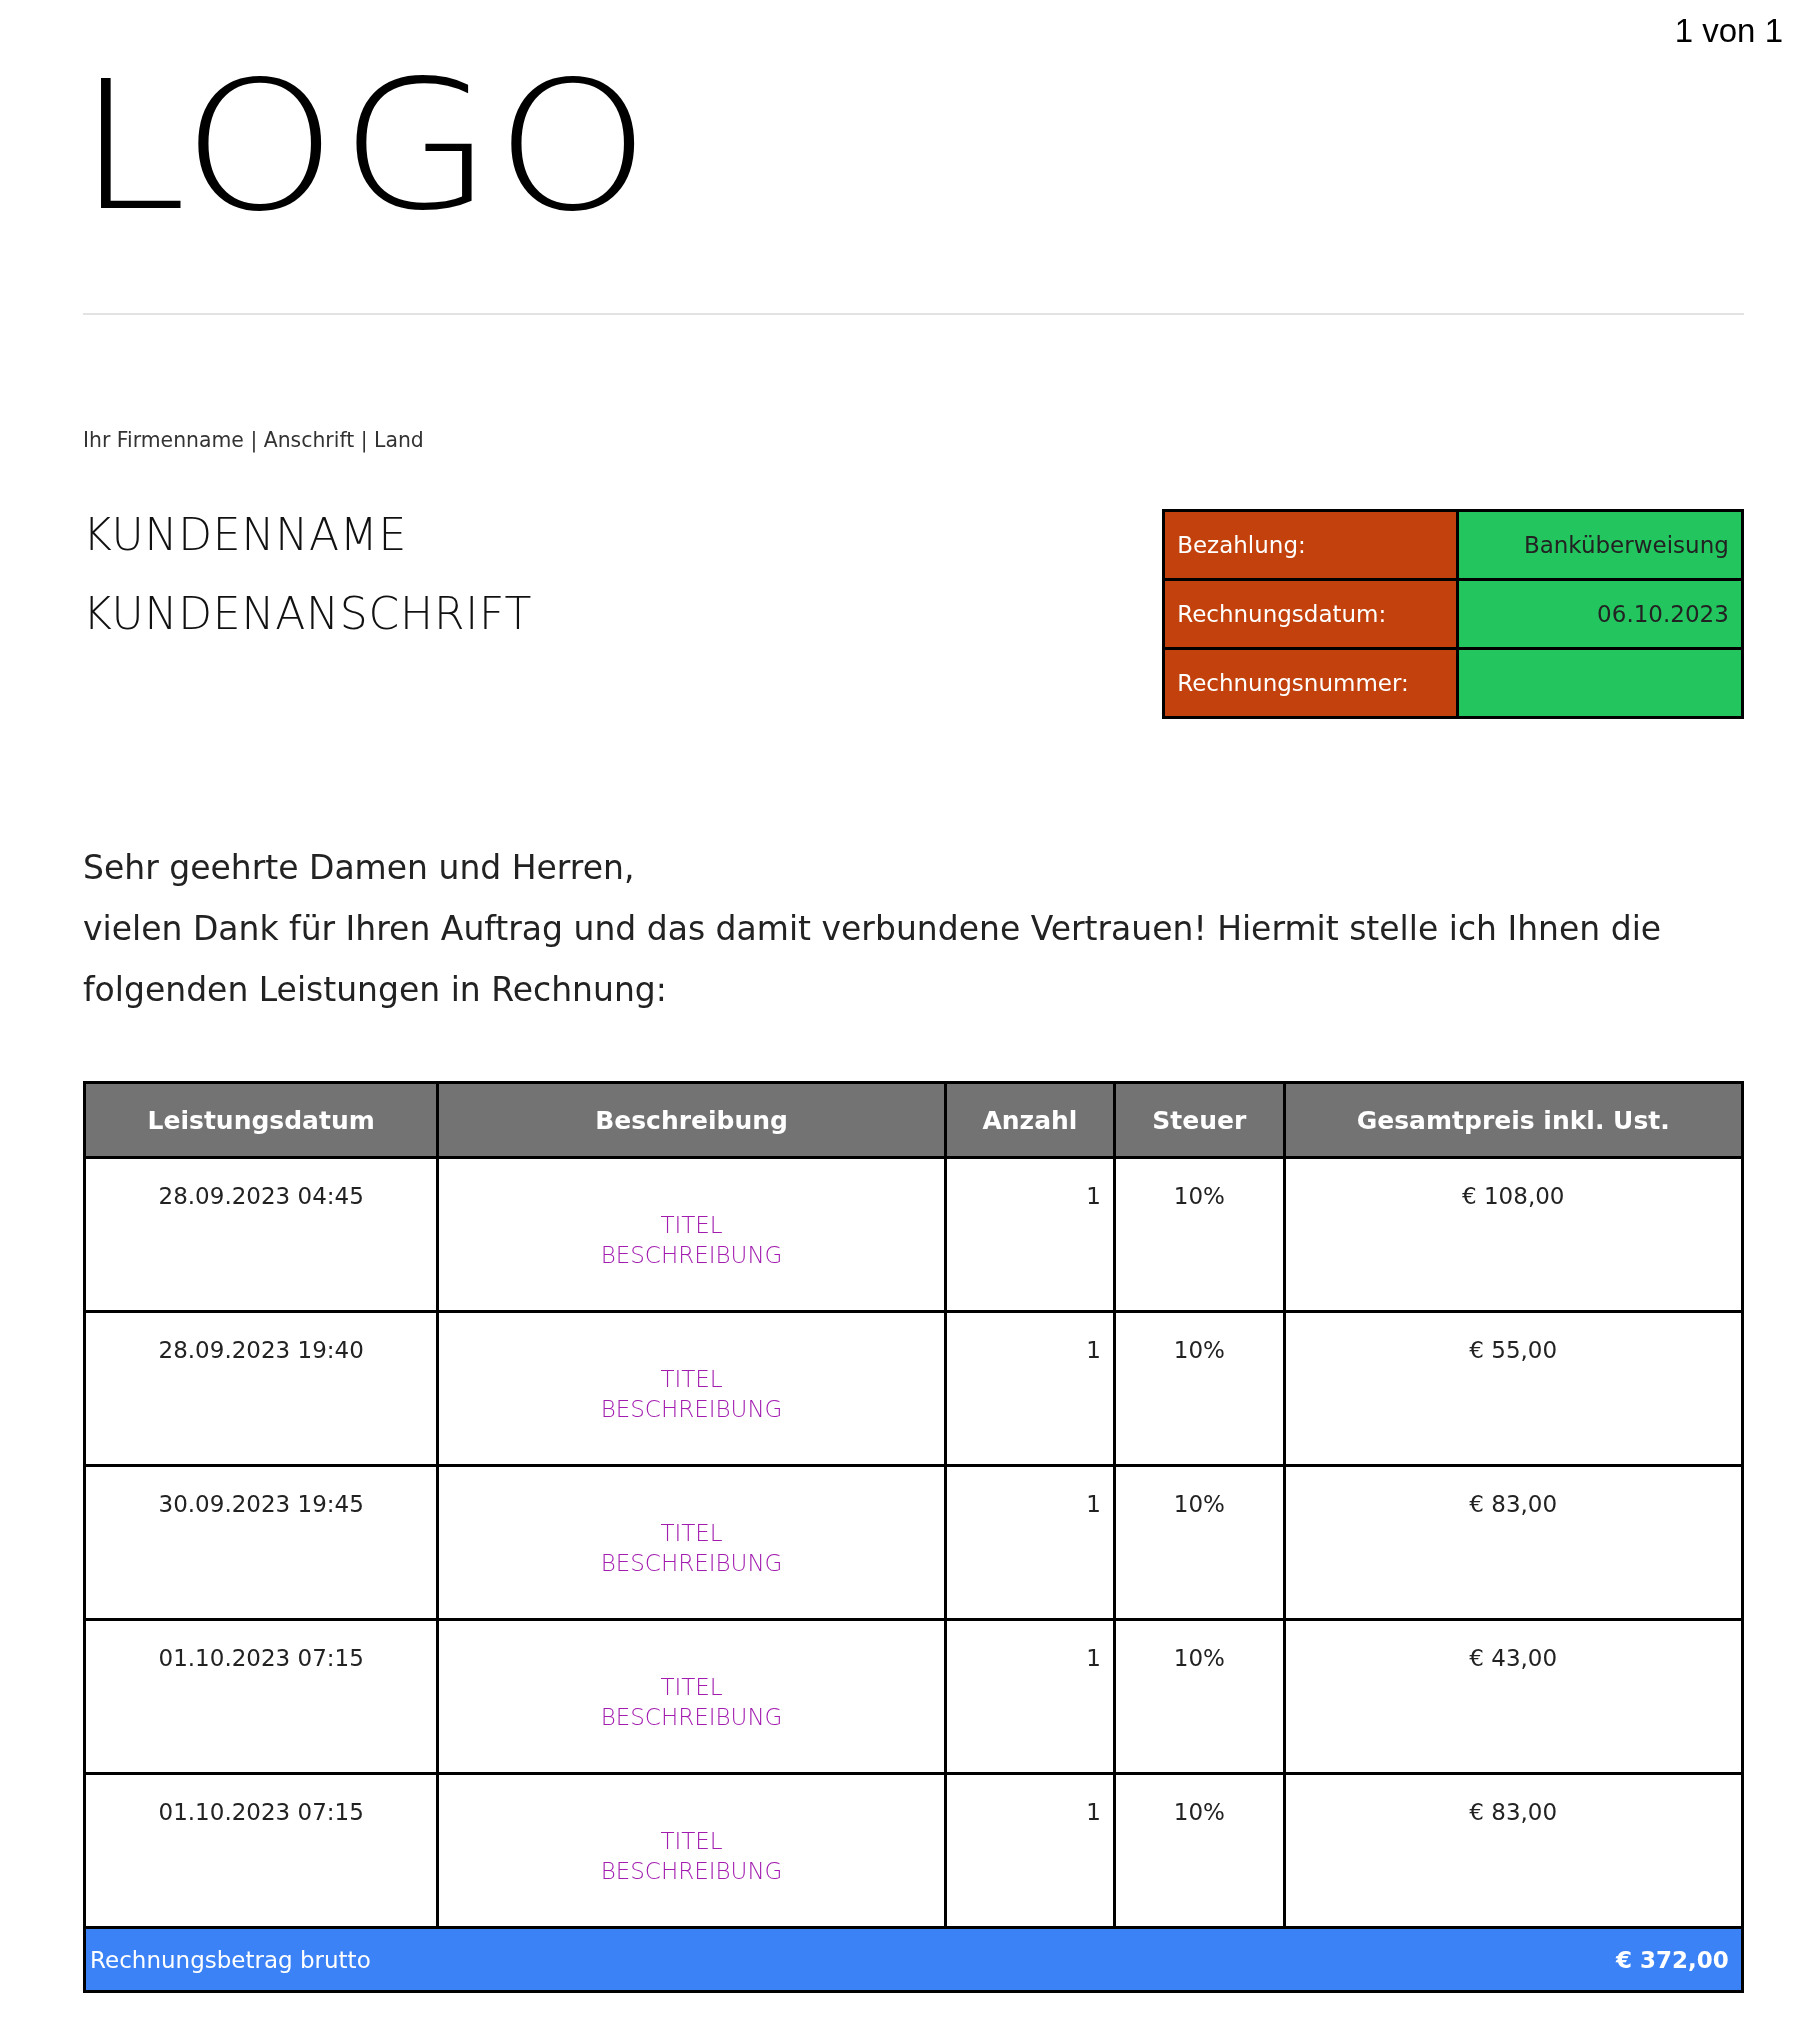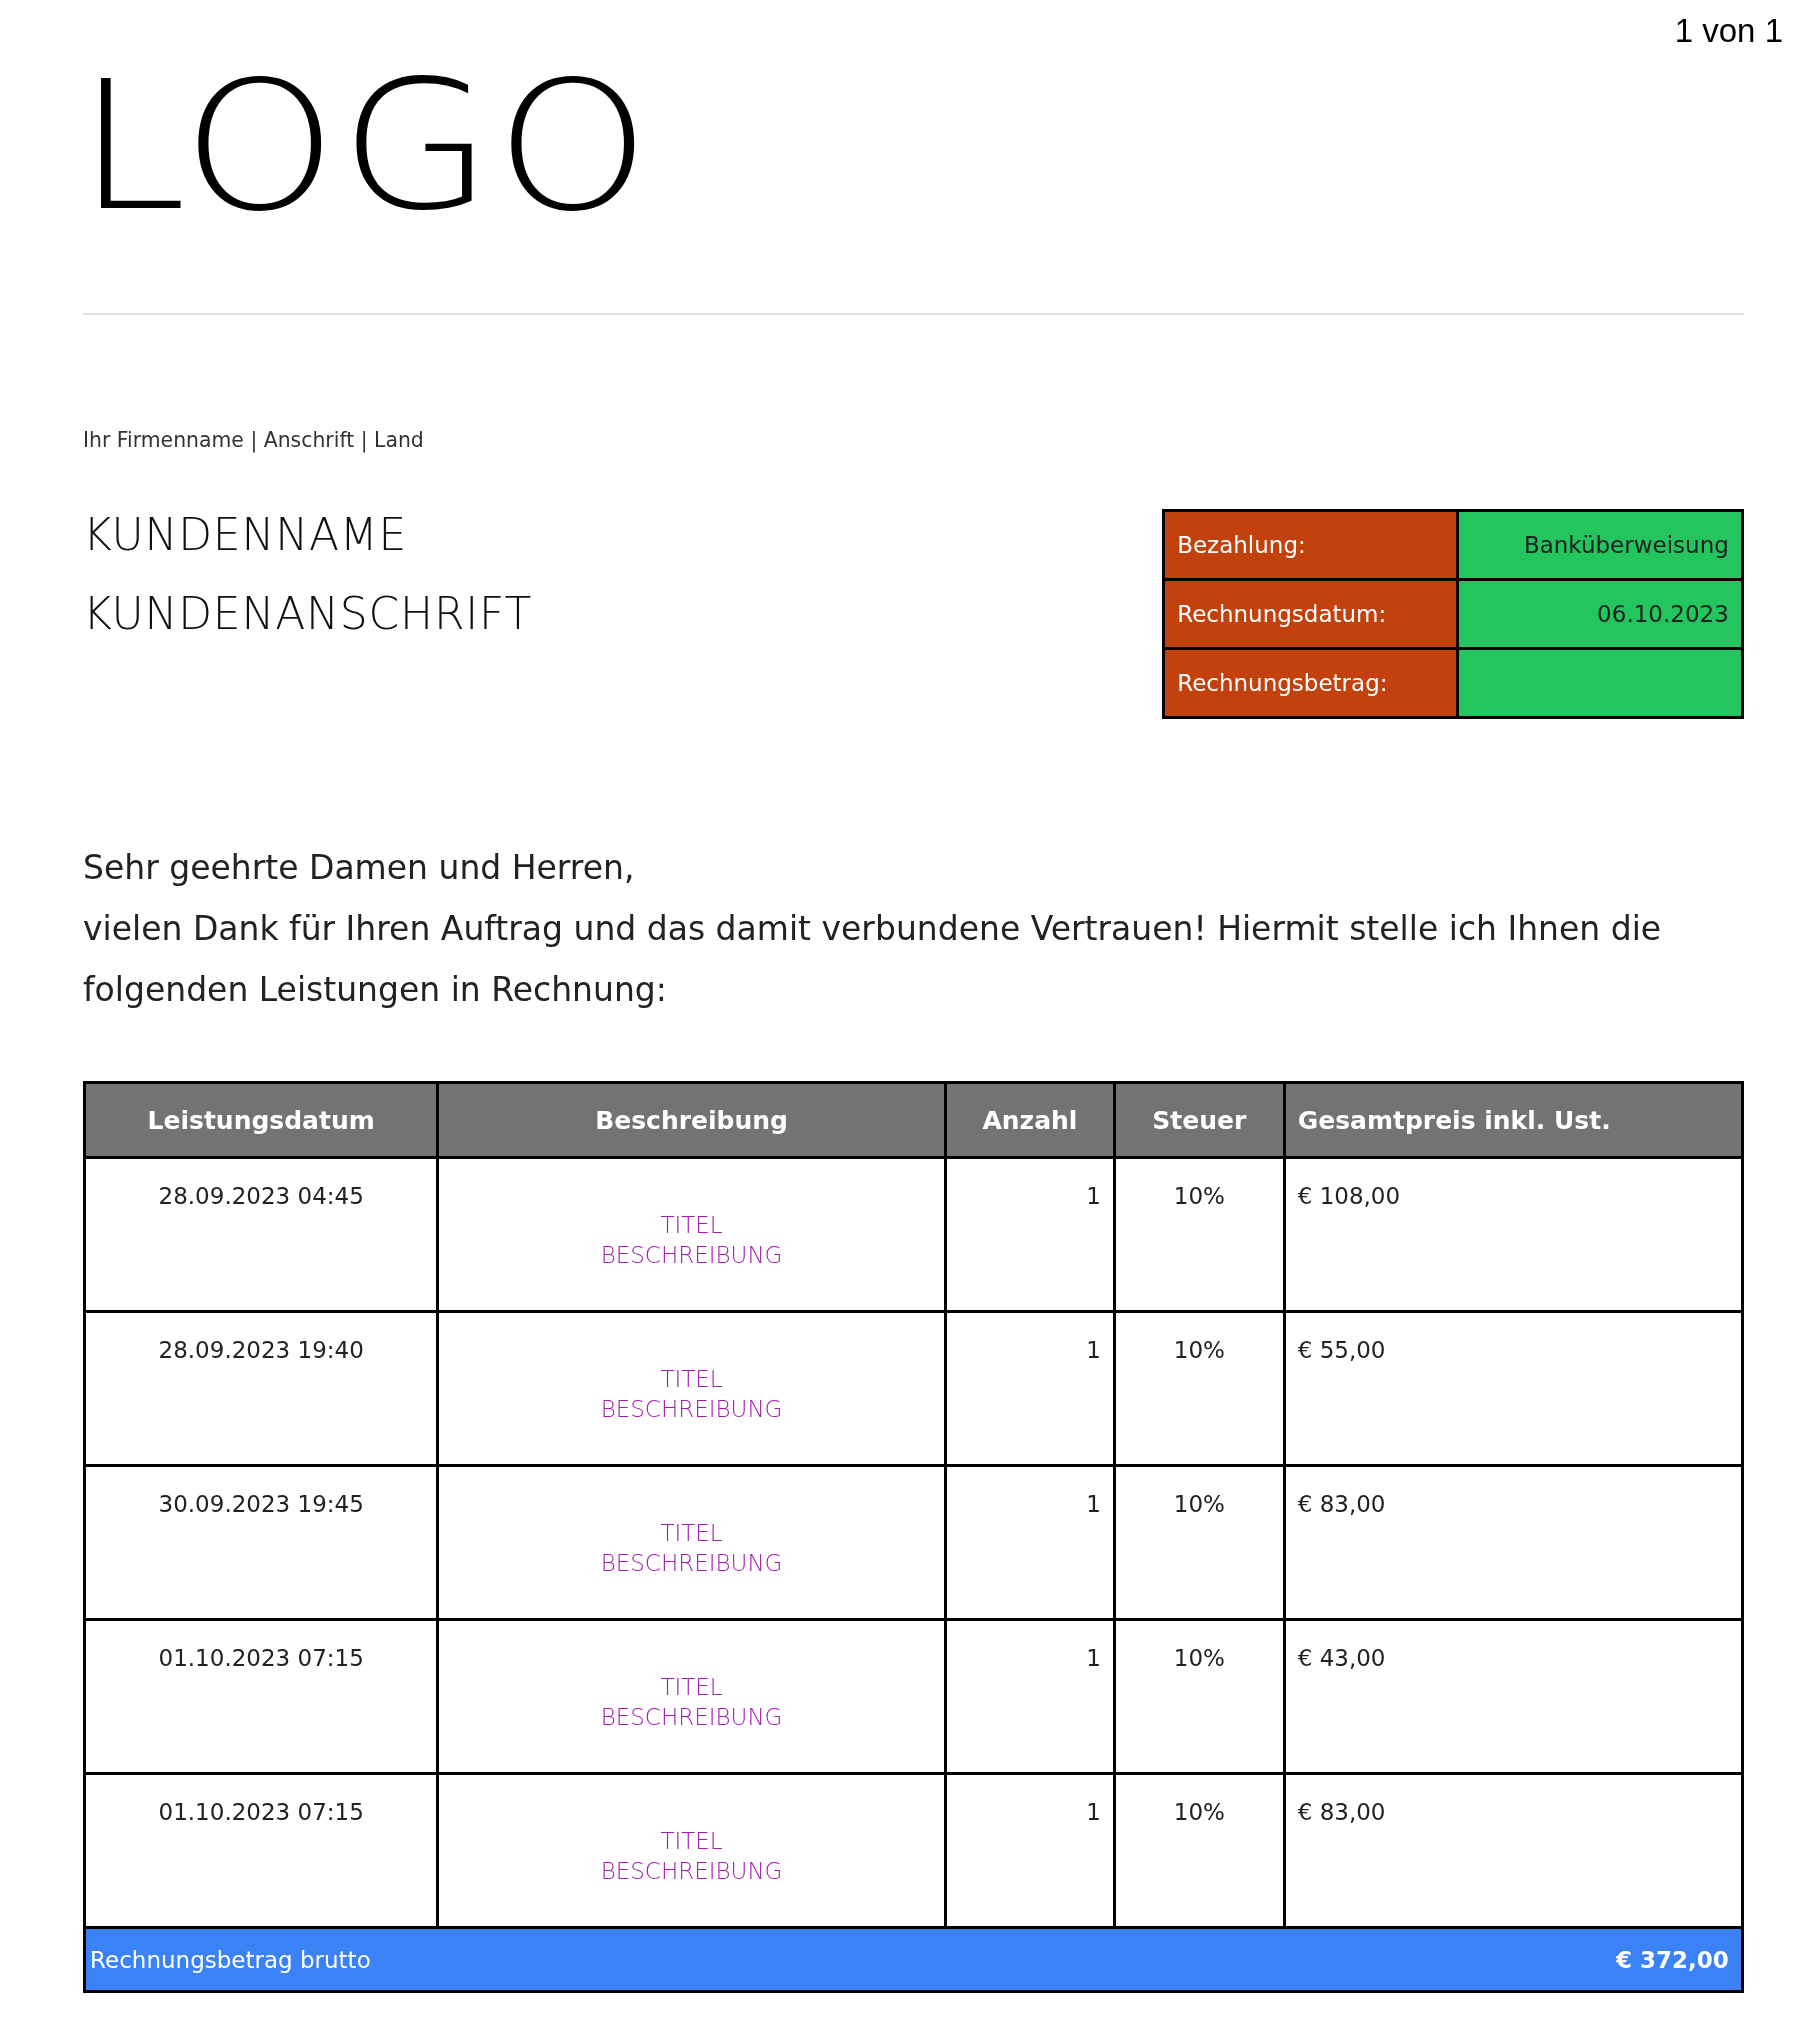--- a/index.html
+++ b/index.html
@@ -22,21 +22,21 @@
 
   .greeting { left:83px; top:837px; font-size:33px; line-height:61px; color:#222; }
 
   .items-table { left:83px; top:1081px; width:1661px; border:3.3px solid #000; }
   .items-table th { background:#737373; color:#fff; font-weight:bold; font-size:25px; height:72px; border:3.3px solid #000; padding:0 12.2px; }
   .items-table td { border:3.3px solid #000; vertical-align:top; font-size:23px; height:151px; padding:0 12.2px; }
   .c-date { width:326px; text-align:center; }
   .c-desc { width:480px; text-align:center; }
   .c-qty { width:142px; text-align:right; }
   .c-tax { width:142px; text-align:center; }
-  .c-total { text-align:left; }
+  .c-total { text-align:center; }
   .items-table td .top { display:block; padding-top:24.4px; }
   .items-table td .desc { display:block; padding-top:51px; line-height:30px; font-family:"DejaVu Sans", sans-serif; font-weight:300; color:#a21caf; }
   .items-table tr.total-row td { background:#3b82f6; color:#fff; height:61px; vertical-align:middle; border-left:none; border-right:none; }
   .total-label { font-size:32px; text-align:left; padding-left:4.1px !important; }
   .total-value { font-size:32px; font-weight:bold; text-align:right; }
 </style>
 </head>
 <body>
 
 <div class="abs page-counter">1 von 1</div>
@@ -51,21 +51,21 @@
   <tbody>
       <tr>
     <td class="lbl">Bezahlung:</td>
     <td class="val">Banküberweisung</td>
   </tr>
   <tr>
     <td class="lbl">Rechnungsdatum:</td>
     <td class="val">06.10.2023</td>
   </tr>
   <tr>
-    <td class="lbl">Rechnungsbetrag:</td>
+    <td class="lbl">Rechnungsnummer:</td>
     <td class="val"></td>
   </tr>
 </tbody>
   </table>
 
 <div class="abs greeting">
   <div>Sehr geehrte Damen und Herren,</div>
   <div>vielen Dank für Ihren Auftrag und das damit verbundene Vertrauen! Hiermit stelle ich Ihnen die</div>
   <div>folgenden Leistungen in Rechnung:</div>
 </div>

